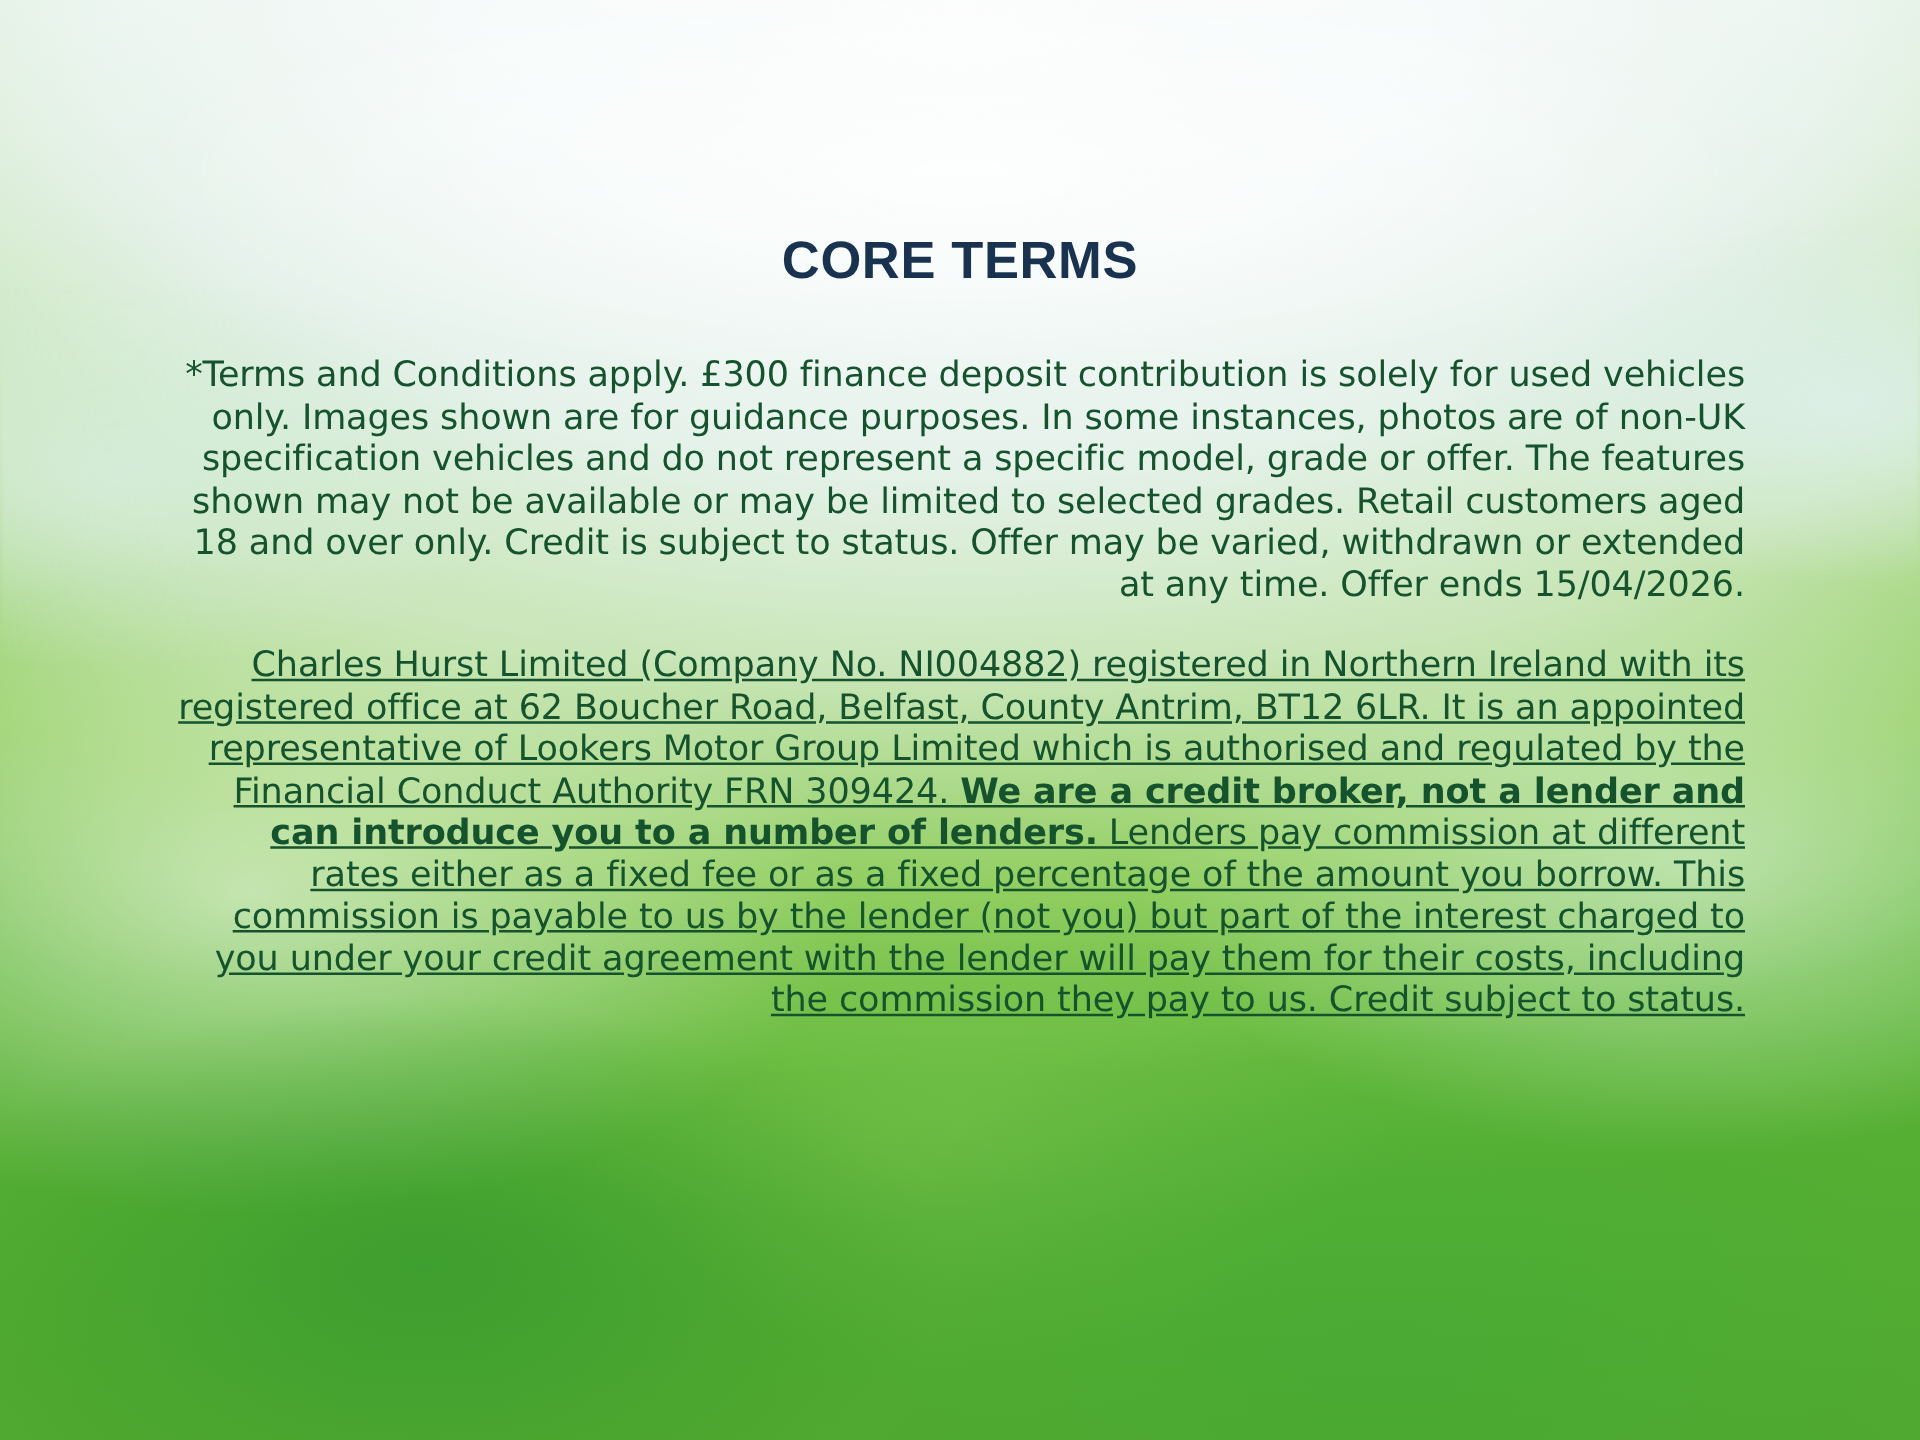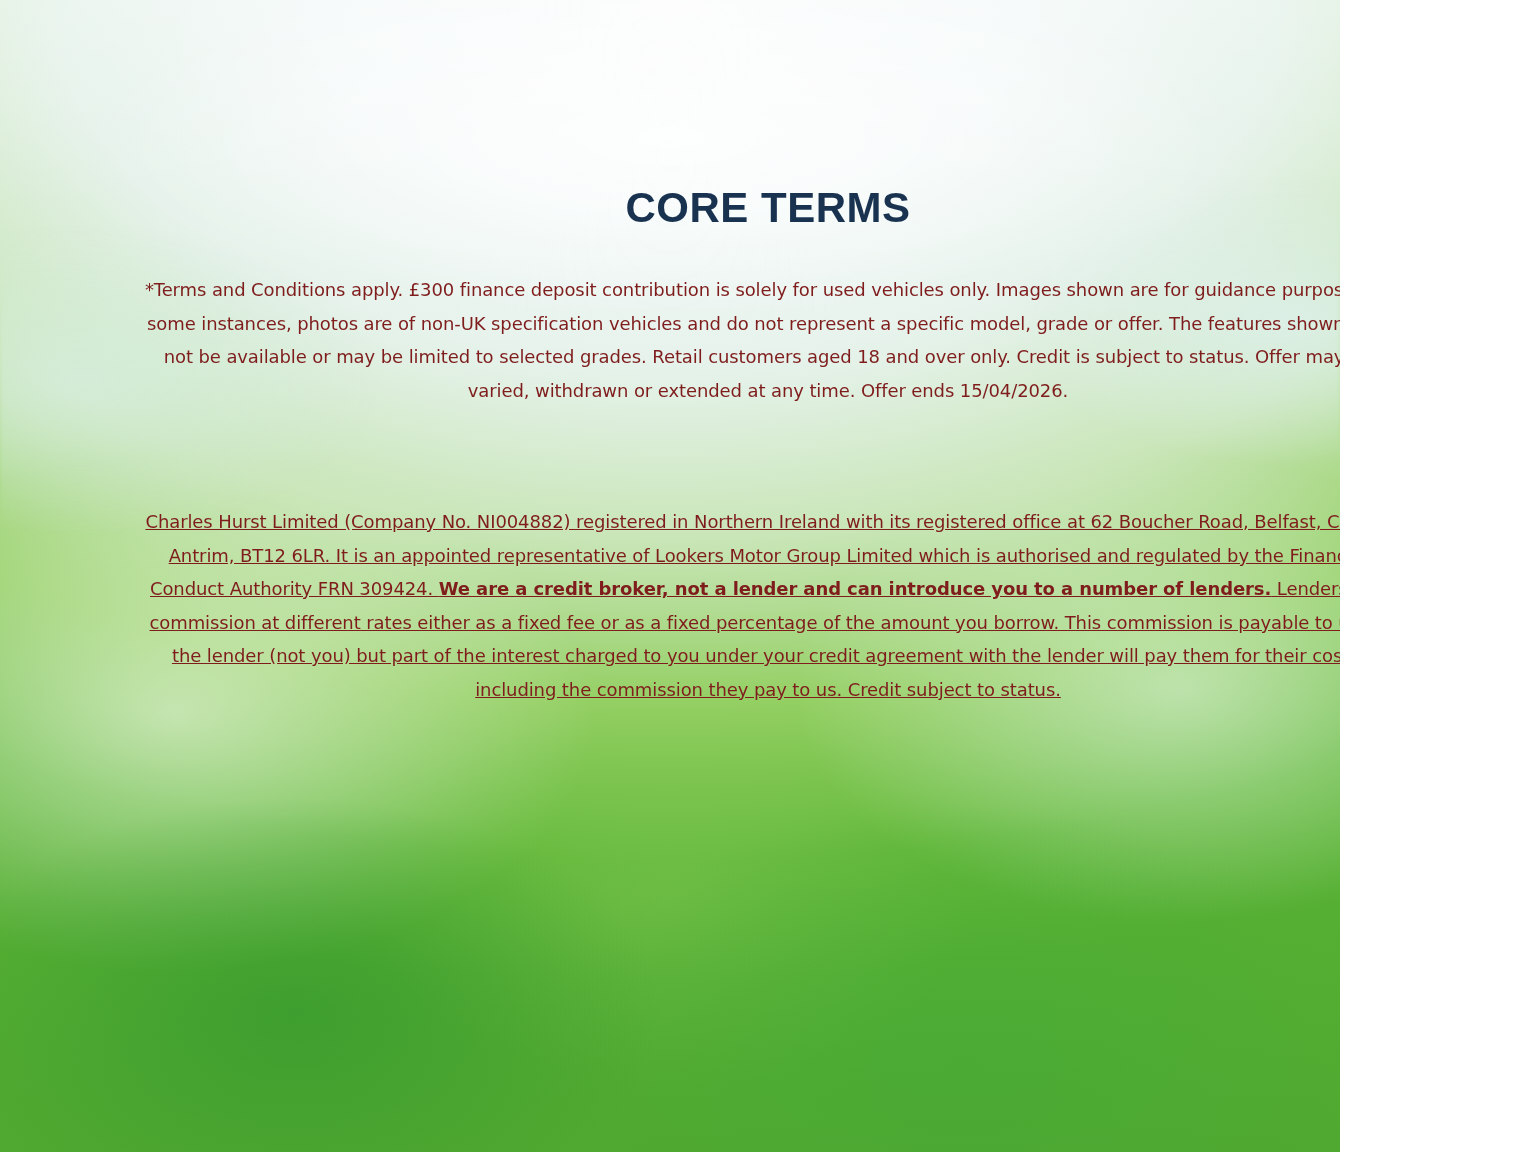--- a/index.html
+++ b/index.html
@@ -8,21 +8,21 @@
   }
   body {
     width: 1536px;
     height: 1152px;
     overflow: hidden;
     font-family: "DejaVu Sans", sans-serif;
   }
 
   #slide {
     position: relative;
-    width: 1340px;
+    width: 1536px;
     height: 1152px;
     overflow: hidden;
     background-color: #7cc040;
   }
 
   
   .bg-layer {
     position: absolute;
     inset: 0;
   }
@@ -72,24 +72,24 @@
     font-weight: bold;
     font-size: 42px;
     letter-spacing: 0.5px;
     color: #18324f;
   }
 
   .body-block {
     position: absolute;
     left: 140px;
     width: 1256px;
-    text-align: center;
-    color: #7f1d1d;
+    text-align: right;
+    color: #14532d;
     font-family: "DejaVu Sans", sans-serif;
-    font-size: 18px;
+    font-size: 28px;
     line-height: 33.5px;
     letter-spacing: -0.1px;
   }
 
   #para1 {
     top: 255px;
   }
 
   #para2 {
     top: 487px;

